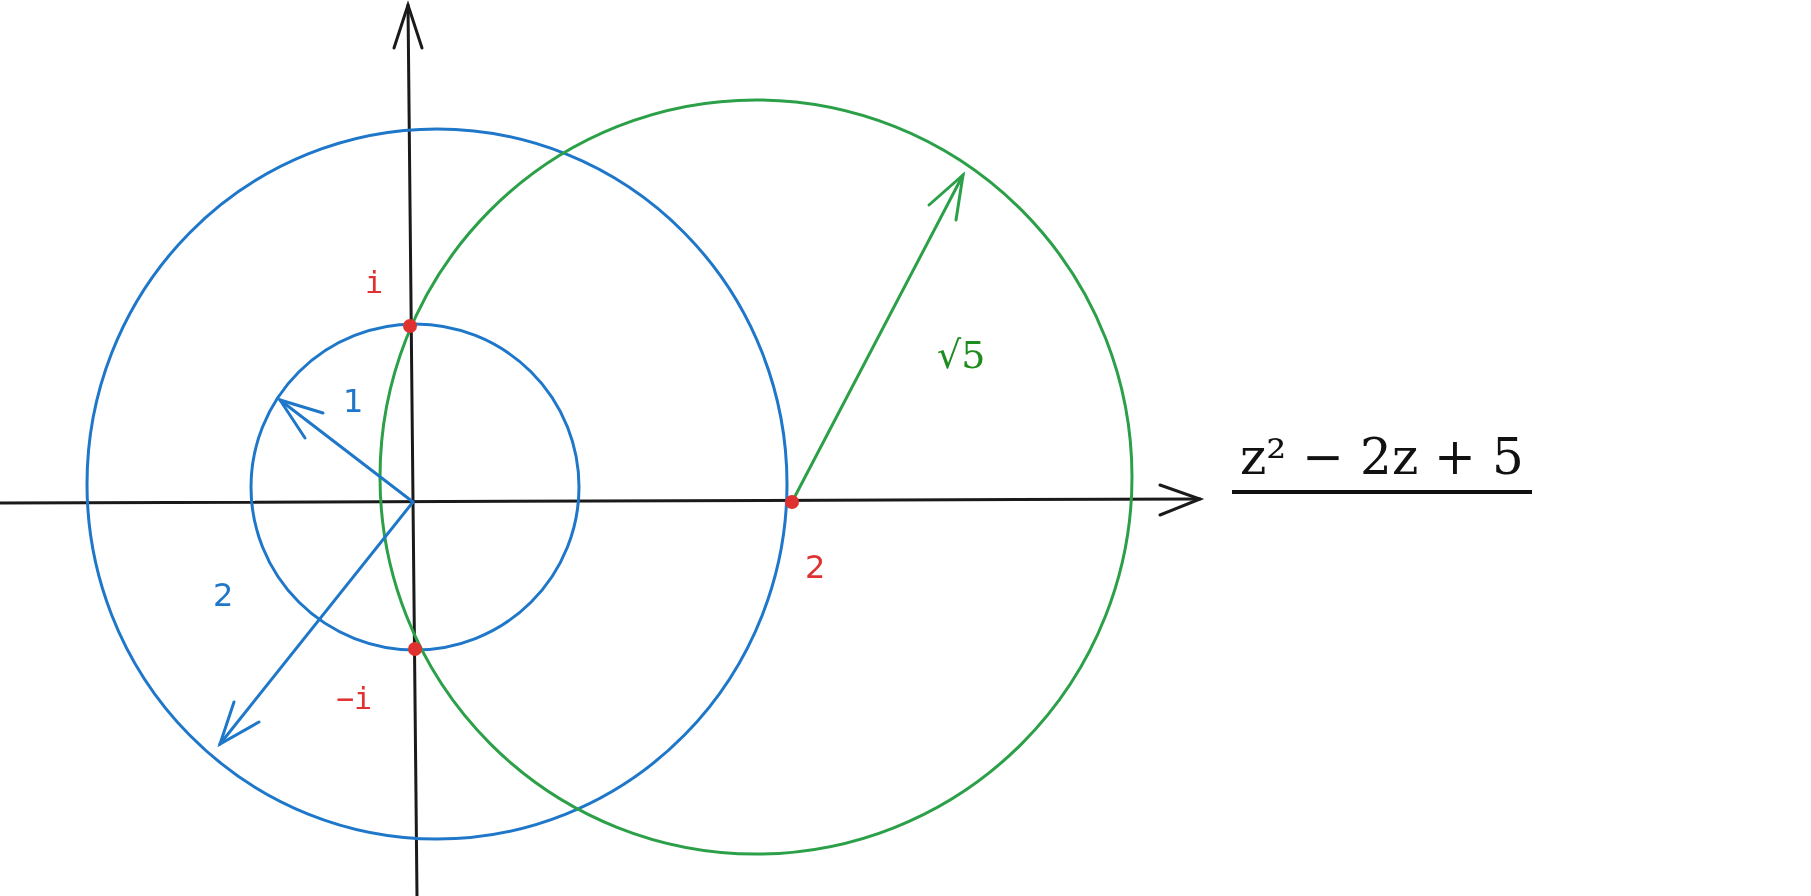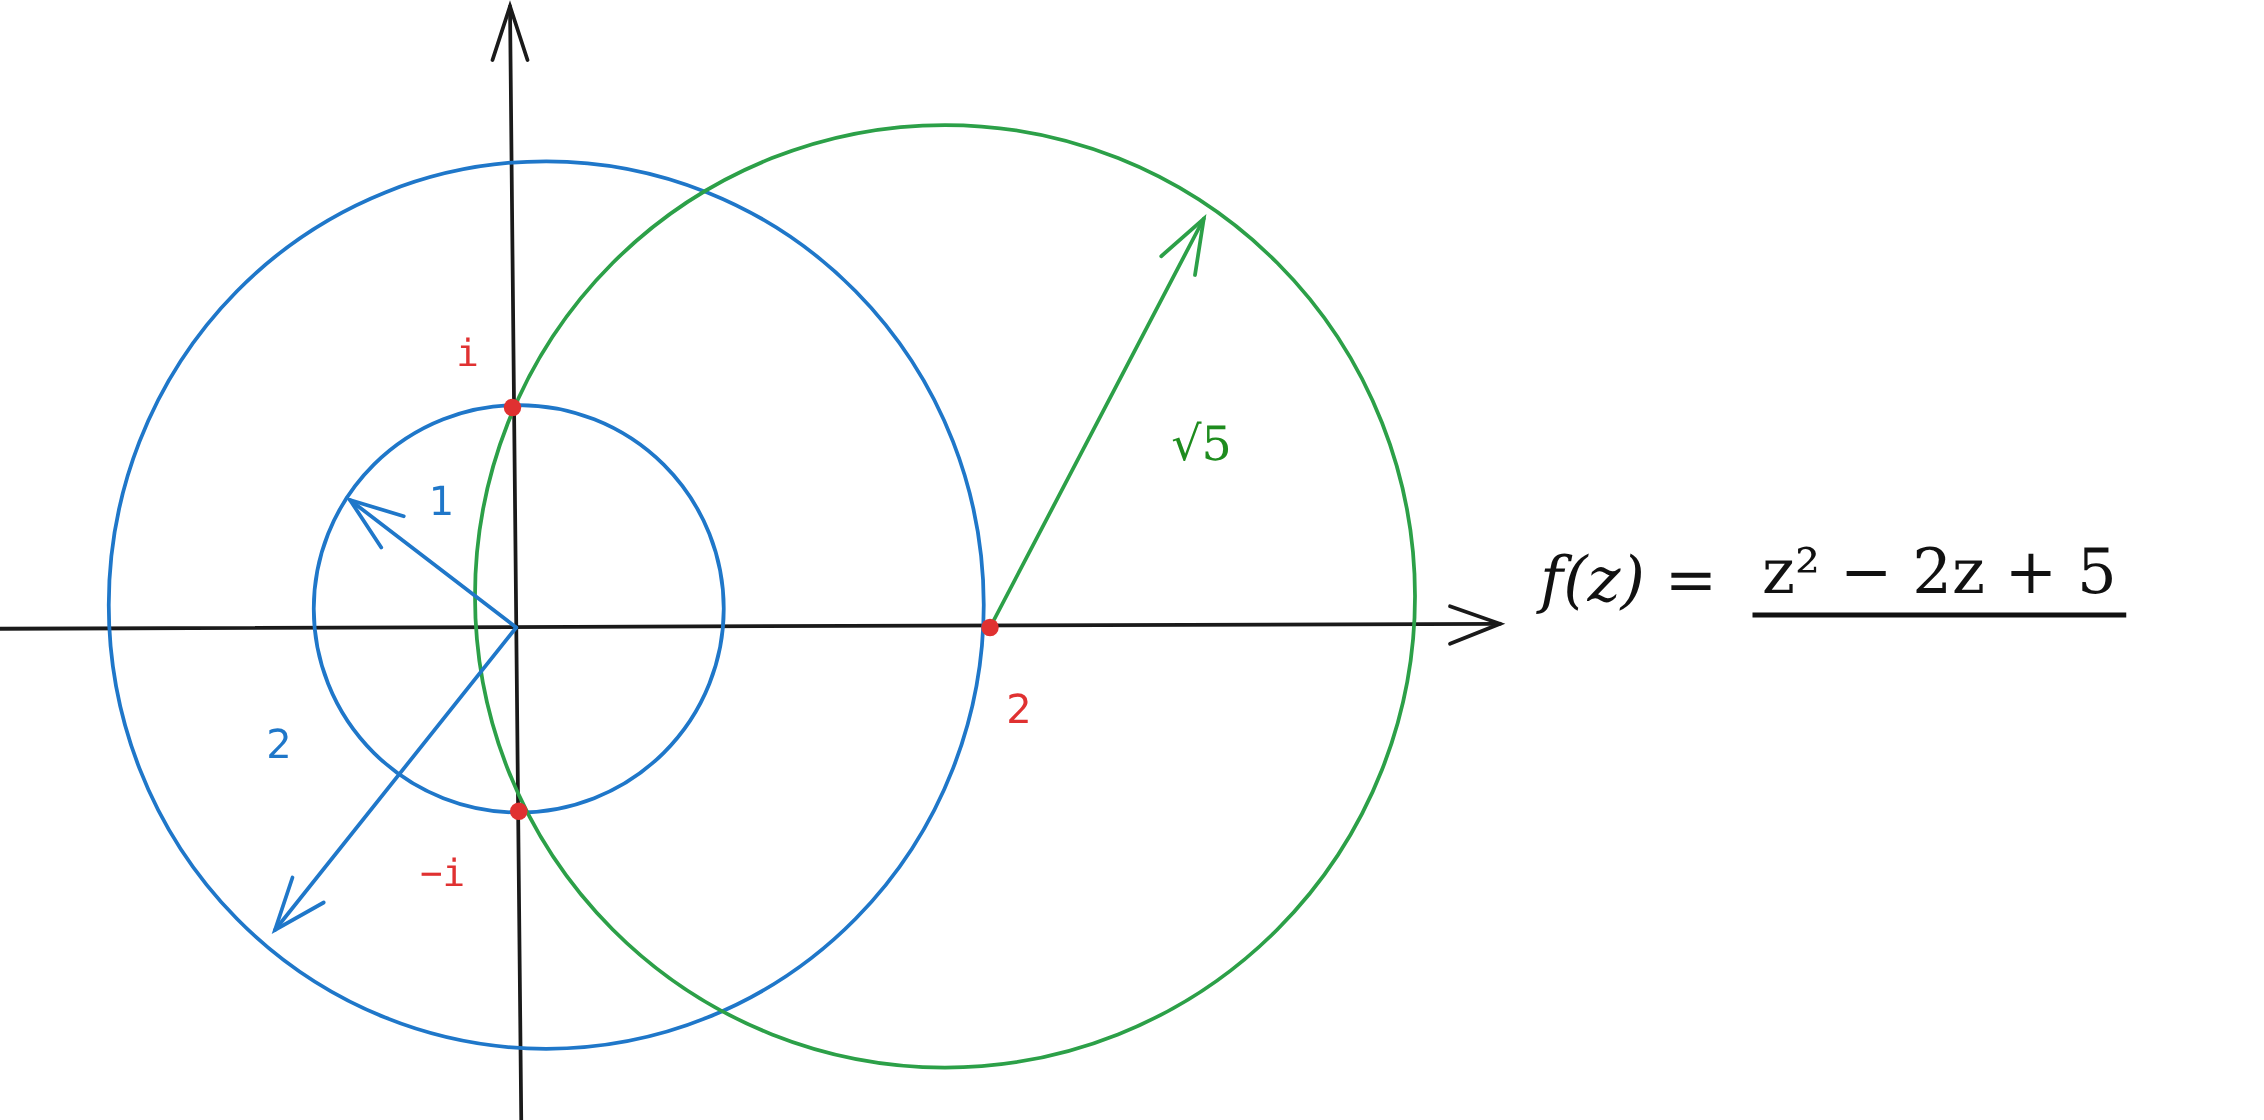--- a/index.html
+++ b/index.html
@@ -57,18 +57,17 @@
 
   <text class="lbl-mono" x="365" y="293" font-size="30" fill="#e03131">i</text>
   <text class="lbl-mono" x="336" y="709" font-size="30" fill="#e03131">−i</text>
   <text class="lbl-sans" x="805" y="578" font-size="32" fill="#e03131">2</text>
   <text class="lbl-sans" x="343" y="412" font-size="32" fill="#1f77c9">1</text>
   <text class="lbl-sans" x="213" y="606" font-size="32" fill="#1f77c9">2</text>
   <text class="lbl-math" x="937" y="368" font-size="38" fill="#1e8c1e">√5</text>
 </svg>
 
 <div class="formula">
-  <span class="lhs">f(z) =</span>
   <div class="frac">
     <span class="num">z² − 2z + 5</span>
     <span class="bar"></span>
   </div>
 </div>
 
 </body></html>

